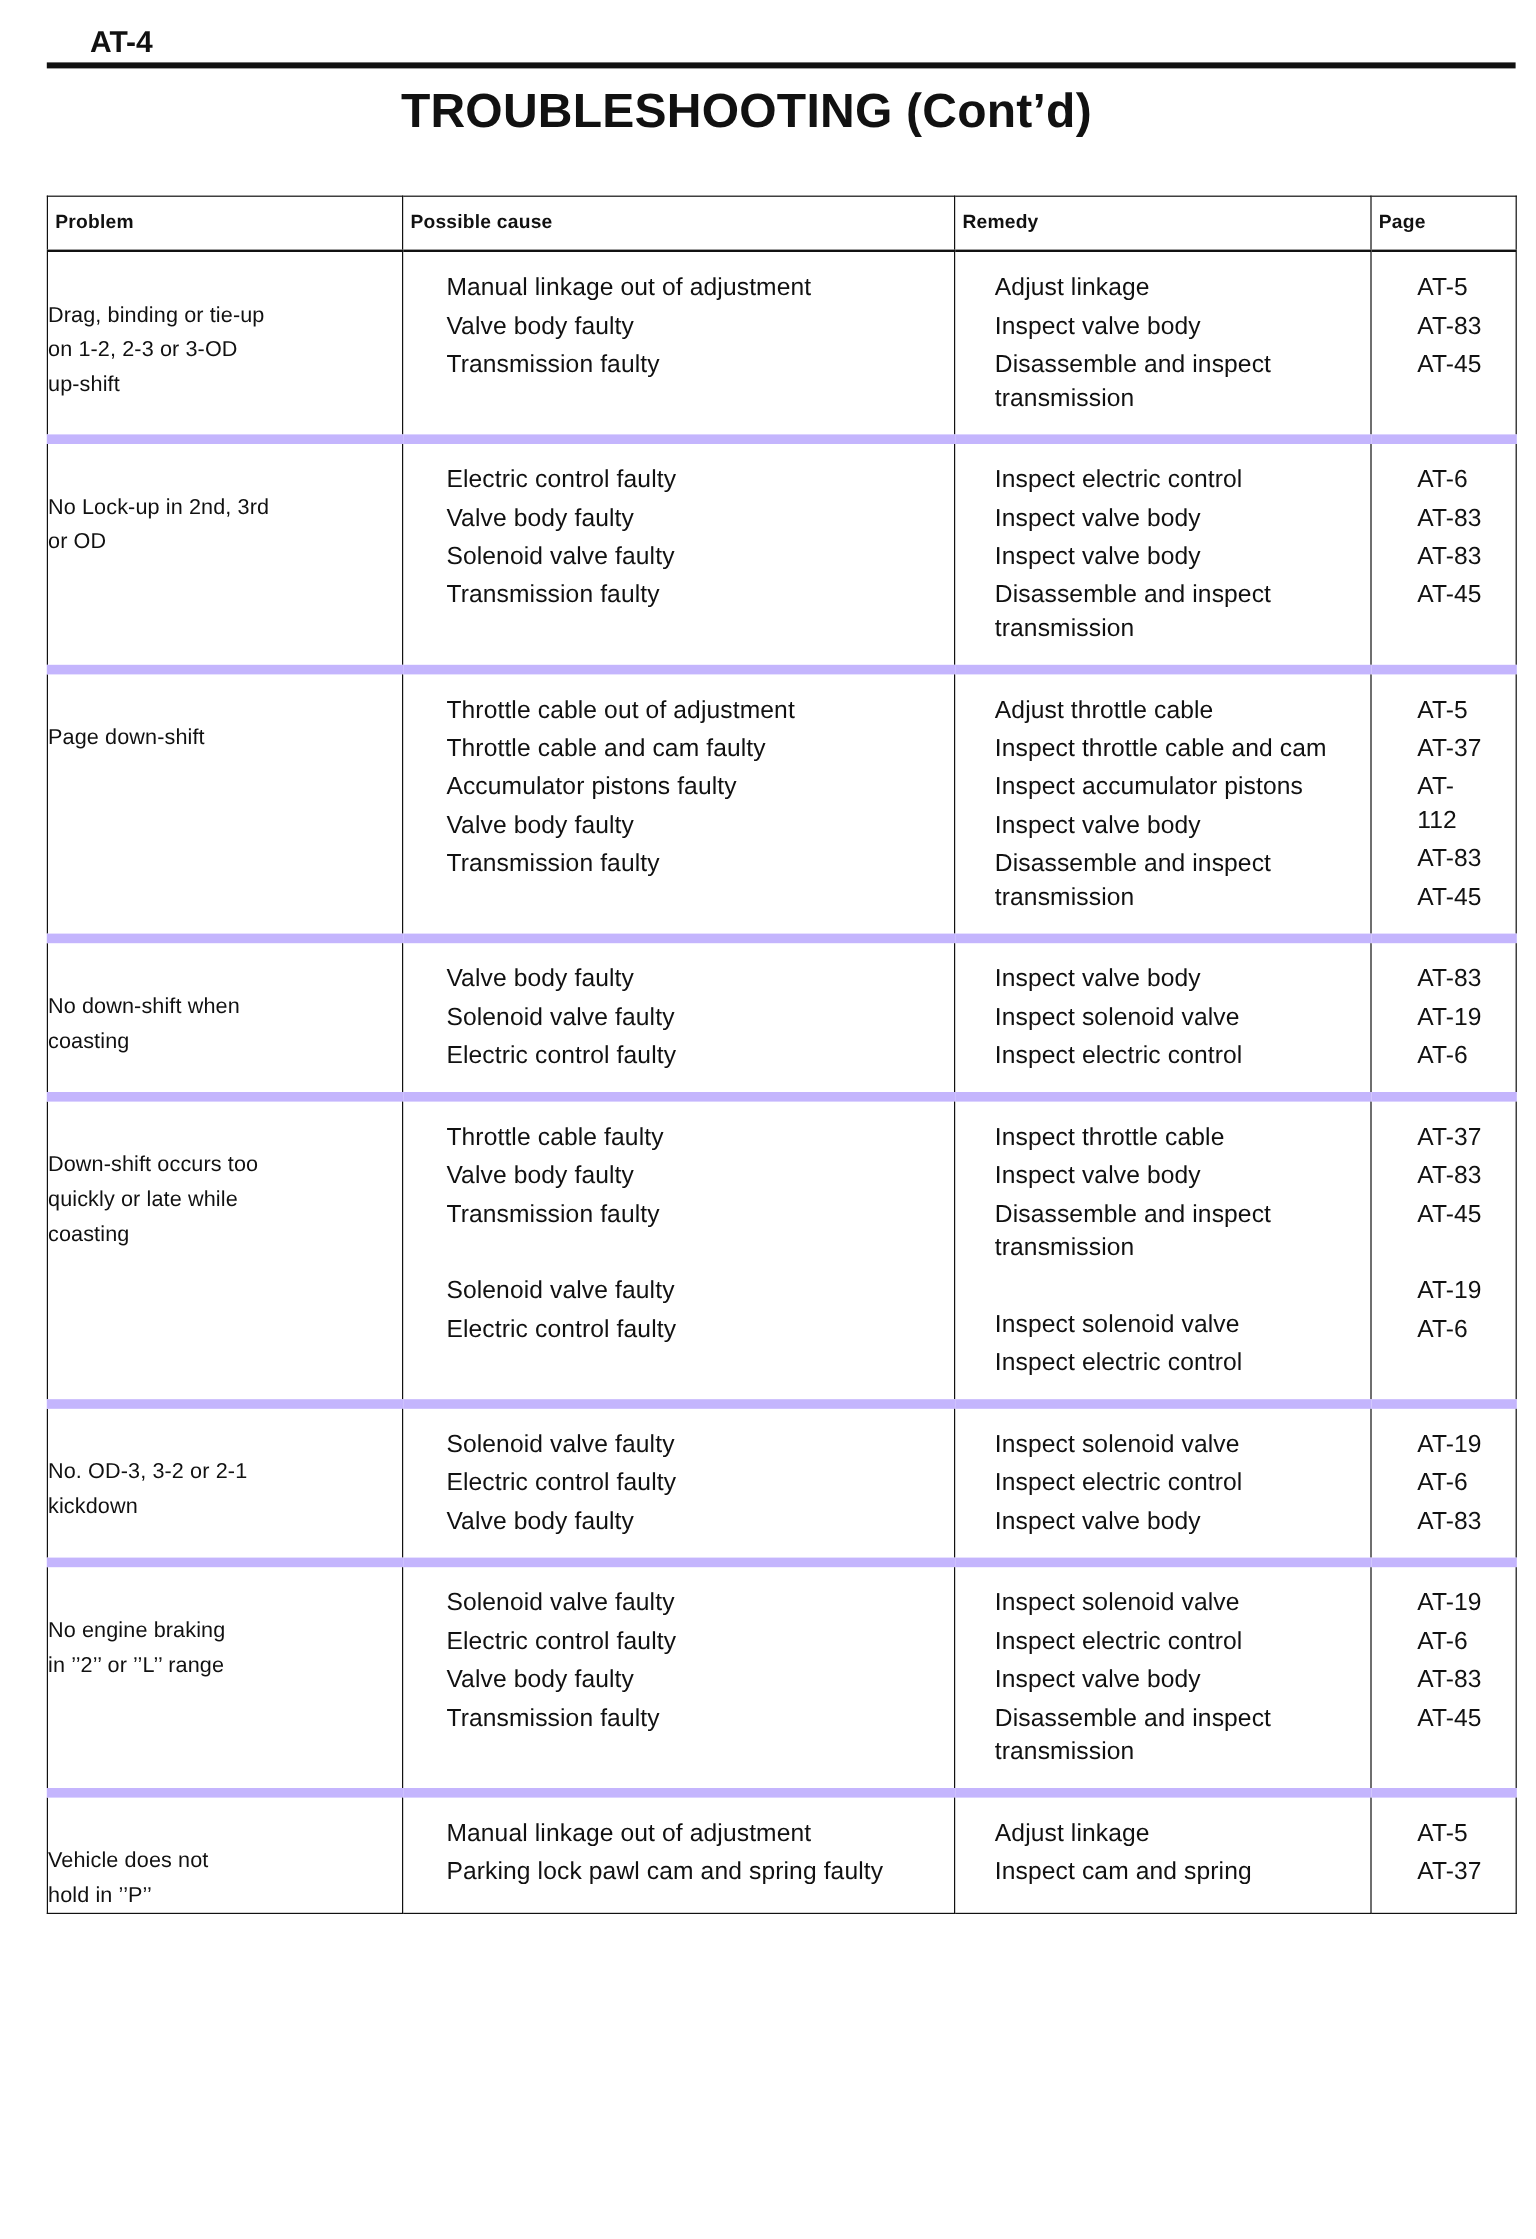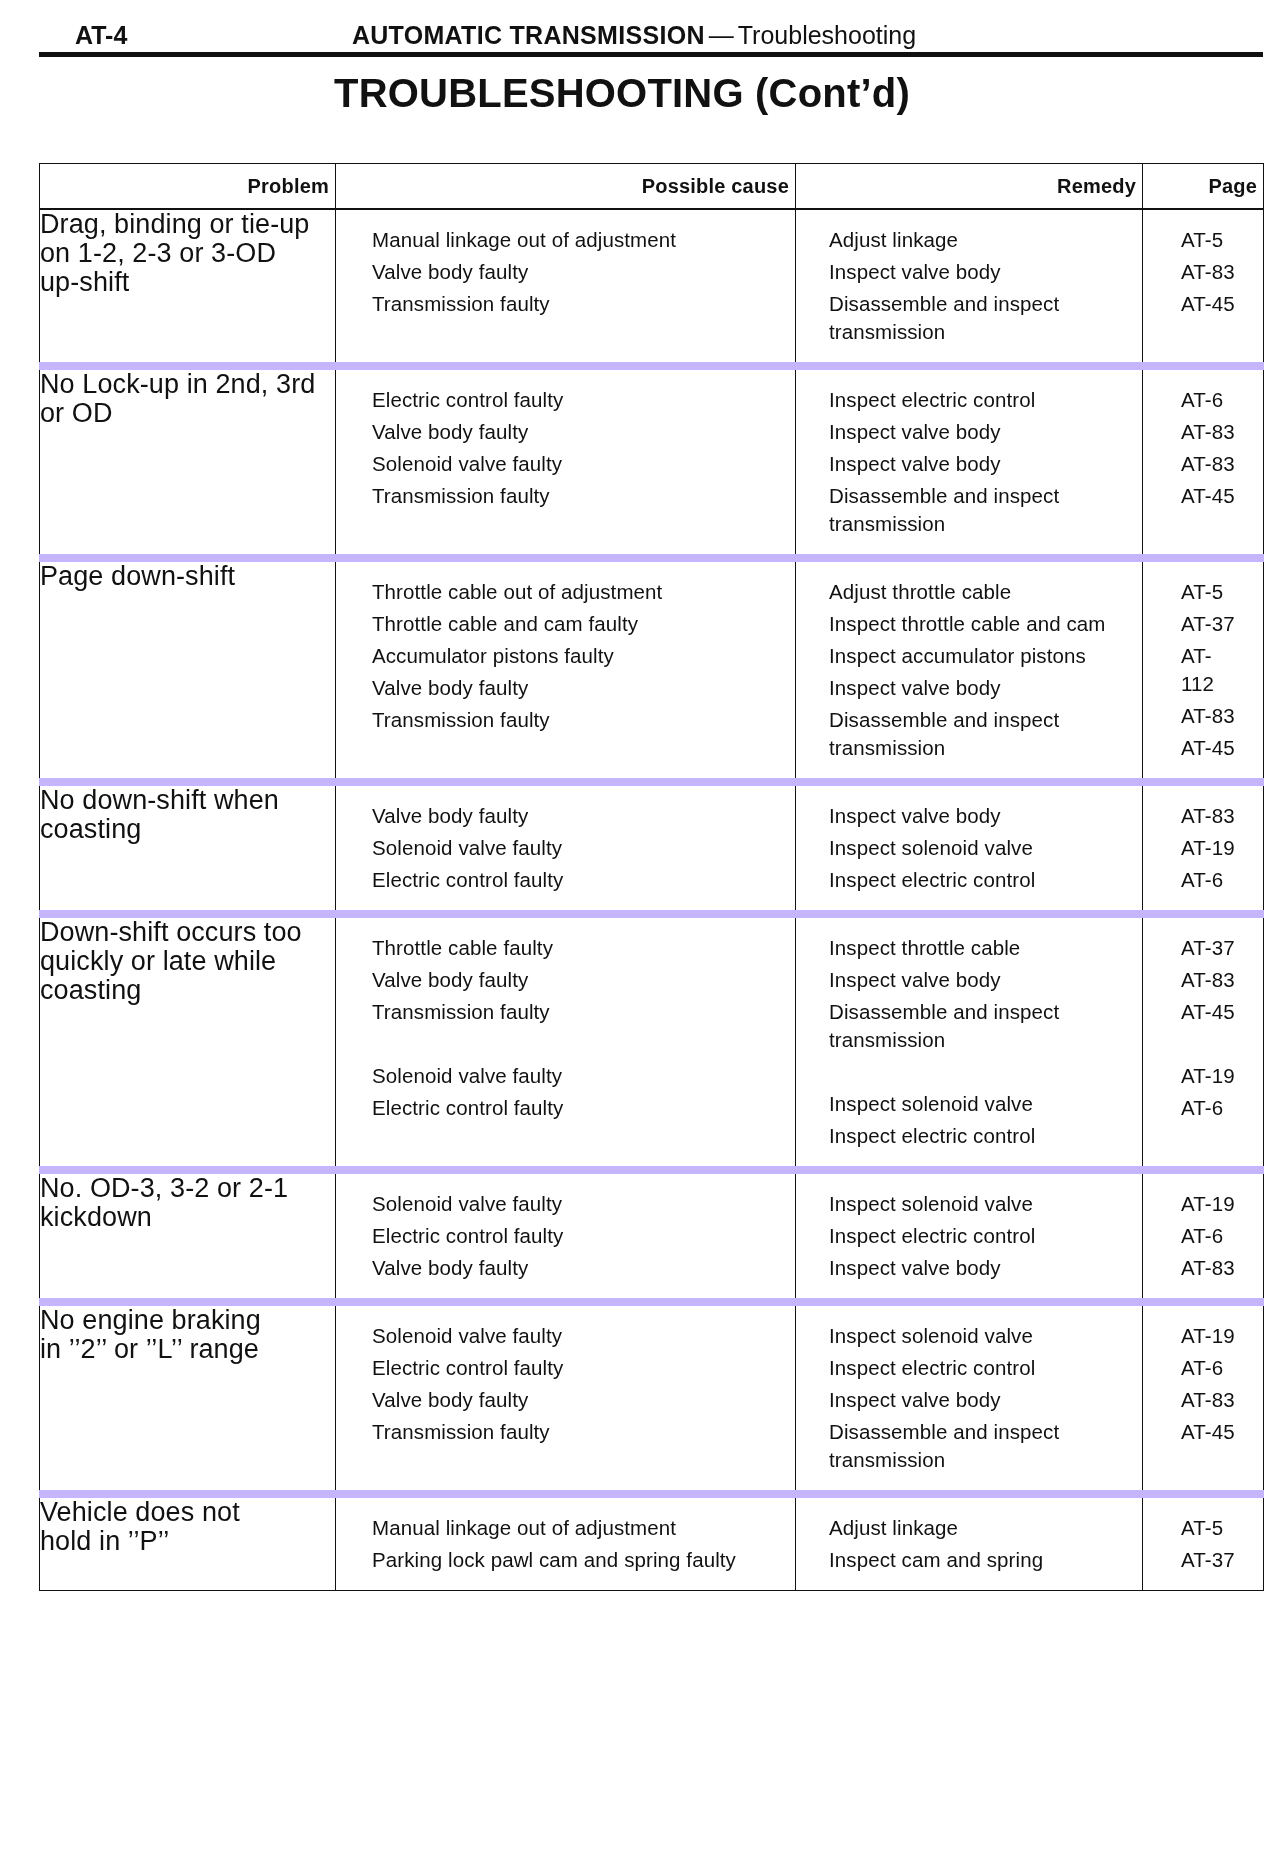--- a/index.html
+++ b/index.html
@@ -95,40 +95,41 @@
   table.tsh col.c-cause   { width: 460px; }
   table.tsh col.c-remedy  { width: 347px; }
   table.tsh col.c-page    { width: 121px; }
 
   table.tsh th, table.tsh td {
     border: 1px solid #111111;
     vertical-align: top;
     padding: 0;
   }
   table.tsh thead th {
-    text-align: right;
-    font-size: 20px;
+    text-align: left;
+    font-size: 16px;
     font-weight: bold;
     height: 44px;
     line-height: 44px;
     padding: 0 6px;
     letter-spacing: 0.2px;
   }
   table.tsh thead tr th { border-bottom: 2px solid #111111; }
   table.tsh tbody tr.group > td { border-top: 8px solid #c4b5fd; }
   table.tsh tbody tr.group:first-child > td { border-top: 1px solid #111111; }
 
   .cell-pad { padding: 16px 0 18px 0; }
 
   .problem-cell { padding: 16px 12px 18px 18px; }
   .problem-text {
-    font-size: 27px;
+    font-size: 18px;
     line-height: 29px;
     white-space: pre-line;
     letter-spacing: 0.1px;
+    margin-top: 38px;
   }
 
   .list {
     margin: 16px;
     padding: 0;
     list-style: none;
   }
   .list li {
     font-size: 20.5px;
     line-height: 28px;
@@ -141,23 +142,20 @@
 
   .list li + li { margin-top: 4px; }
   
   .list li.spacer { height: 28px; }
 </style>
 </head>
 <body>
 
 <div class="page-header">
   <div class="folio">AT-4</div>
-  <div class="head-center">
-    <span class="head-strong">AUTOMATIC TRANSMISSION</span><span class="head-dash">—</span><span class="head-sub">Troubleshooting</span>
-  </div>
 </div>
 <div class="header-rule"></div>
 
 <div class="main-title">TROUBLESHOOTING (Cont’d)</div>
 
 <div class="tbl-wrap">
   <table class="tsh">
     <colgroup>
       <col class="c-problem">
       <col class="c-cause">

